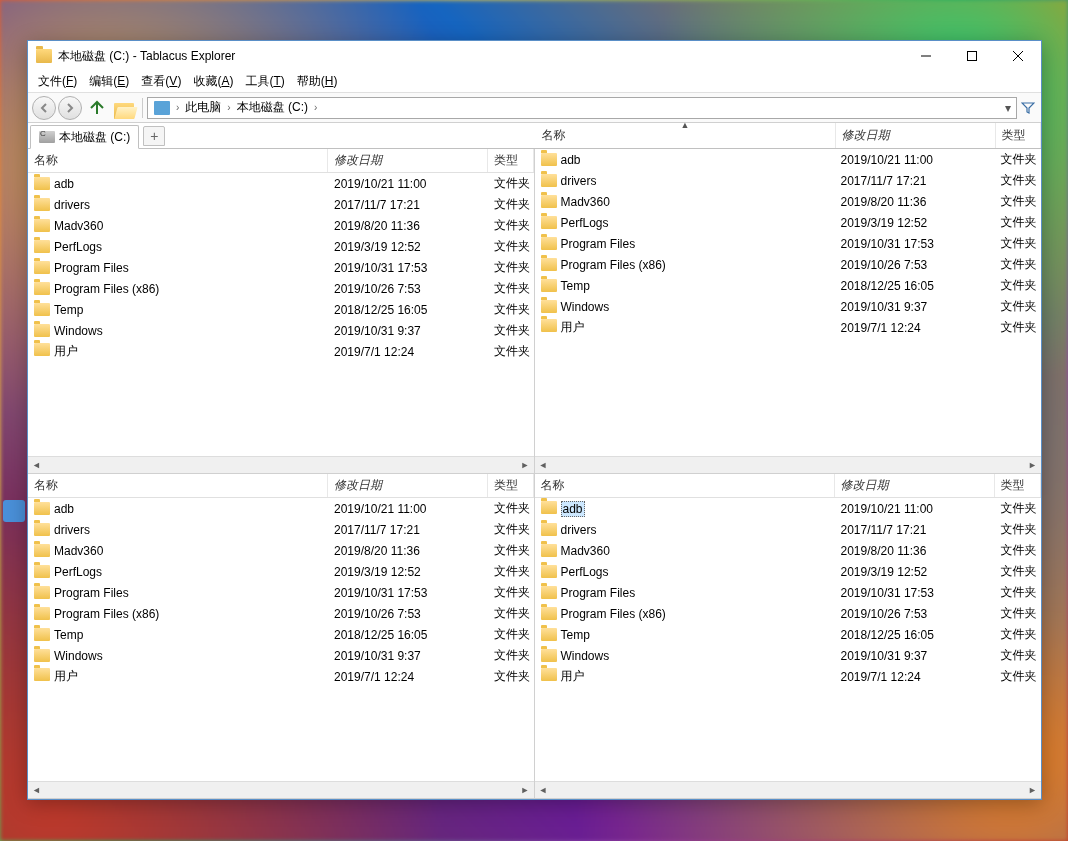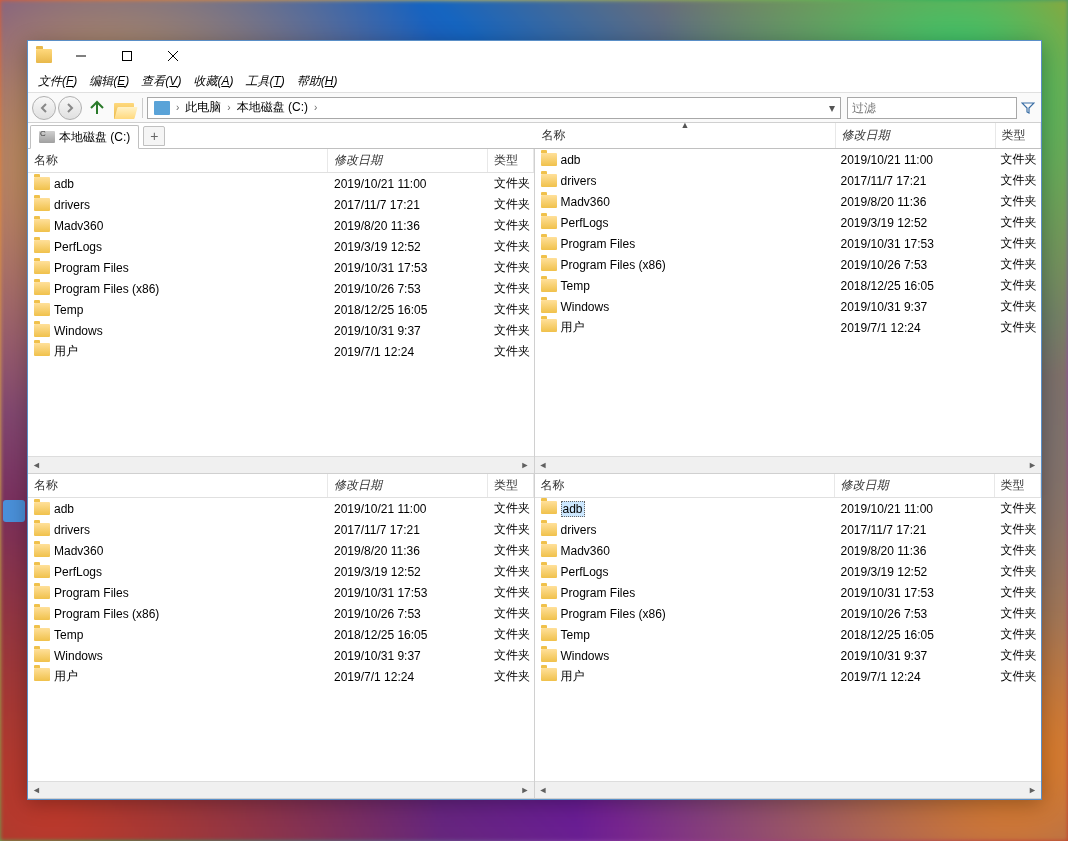--- a/index.html
+++ b/index.html
@@ -14,21 +14,21 @@
 }
 .window { position: absolute; left: 27px; top: 40px; width: 1015px; height: 760px; background: #fff; border: 1px solid #5a8fc7; box-shadow: 0 4px 20px rgba(0,0,0,0.3); display: flex; flex-direction: column; }
 .titlebar { height: 30px; display: flex; align-items: center; padding-left: 8px; background: #fff; }
 .titlebar .icon { width: 16px; height: 14px; background: linear-gradient(#ffd97d, #e8b84a); border-radius: 1px; margin-right: 6px; position: relative; }
 .titlebar .icon::before { content:''; position:absolute; top:-3px; left:0; width:7px; height:3px; background:#e8b84a; border-radius:1px 1px 0 0; }
 .titlebar .title { font-size: 12px; color: #000; flex: 1; }
 .winbtns { display: flex; }
 .winbtn { width: 46px; height: 30px; display: flex; align-items: center; justify-content: center; cursor: pointer; }
 .winbtn svg { width: 10px; height: 10px; }
 .menubar { height: 22px; display: flex; align-items: center; padding-left: 4px; font-size: 12px; background: #fff; border-bottom: 1px solid #e0e0e0; }
-.menubar span { padding: 2px 6px; cursor: pointer; font-style: italic; }
+.menubar span { padding: 2px 6px; cursor: pointer; }
 .menubar u { text-decoration: underline; }
 .toolbar { height: 30px; display: flex; align-items: center; padding: 0 4px; gap: 2px; border-bottom: 1px solid #d0d0d0; background: #fafafa; }
 .navbtn { width: 24px; height: 24px; border-radius: 50%; border: 1px solid #b0b0b0; background: linear-gradient(#f8f8f8, #e0e0e0); display: flex; align-items: center; justify-content: center; cursor: pointer; }
 .navbtn svg { width: 12px; height: 12px; fill: #888; }
 .upbtn { width: 26px; height: 26px; display:flex; align-items:center; justify-content:center; cursor:pointer; }
 .folder-open-icon { width: 26px; height: 22px; position: relative; }
 .folder-open-icon::before { content:''; position:absolute; bottom:0; left:2px; width:20px; height:16px; background: linear-gradient(#ffd97d, #e8b84a); border-radius:1px; }
 .folder-open-icon::after { content:''; position:absolute; bottom:0; left:4px; width:20px; height:12px; background: linear-gradient(#fff2c7, #ffd97d); transform: skewX(-15deg); border-radius:1px; }
 .sep { width: 1px; height: 20px; background: #ccc; margin: 0 2px; }
 .addressbar { flex: 1; height: 22px; border: 1px solid #a8a8a8; background: #fff; display: flex; align-items: center; font-size: 12px; padding-left: 2px; }
@@ -76,20 +76,21 @@
 <div class="bg-swirl"></div>
 
 <div class="desktop-icon" style="top:500px">
   <div class="di"></div>
 </div>
 
 <div class="window">
 
   <div class="titlebar">
     <div class="icon"></div>
+    <div class="title">本地磁盘 (C:) - Tablacus Explorer</div>
     <div class="winbtns">
       <div class="winbtn">
           <svg viewBox="0 0 10 10">
             <line x1="0" y1="5" x2="10" y2="5" stroke="black" stroke-width="1"></line>
           </svg>
         </div>
       <div class="winbtn">
           <svg viewBox="0 0 10 10">
             <rect x="0.5" y="0.5" width="9" height="9" fill="none" stroke="black" stroke-width="1"></rect>
           </svg>
@@ -132,23 +133,20 @@
     <div class="sep"></div>
     <div class="addressbar">
       <div class="addr-icon"></div>
       <span class="arrow">›</span>
       <span class="crumb">此电脑</span>
       <span class="arrow">›</span>
       <span class="crumb">本地磁盘 (C:)</span>
       <span class="arrow">›</span>
       <span class="dd">▾</span>
     </div>
-    <div class="filterbox">
-      <input type="text" placeholder="过滤" style="">
-    </div>
     <div class="filter-icon">
       <svg width="14" height="14" viewBox="0 0 14 14">
           <path d="M1 2 L13 2 L8 7 L8 12 L6 11 L6 7 Z" fill="none" stroke="#3a6ea5" stroke-width="1.2"></path>
         </svg>
     </div>
   </div>
 
   <div class="tabbar-row">
     <div class="tabbar">
       <div class="tab">

